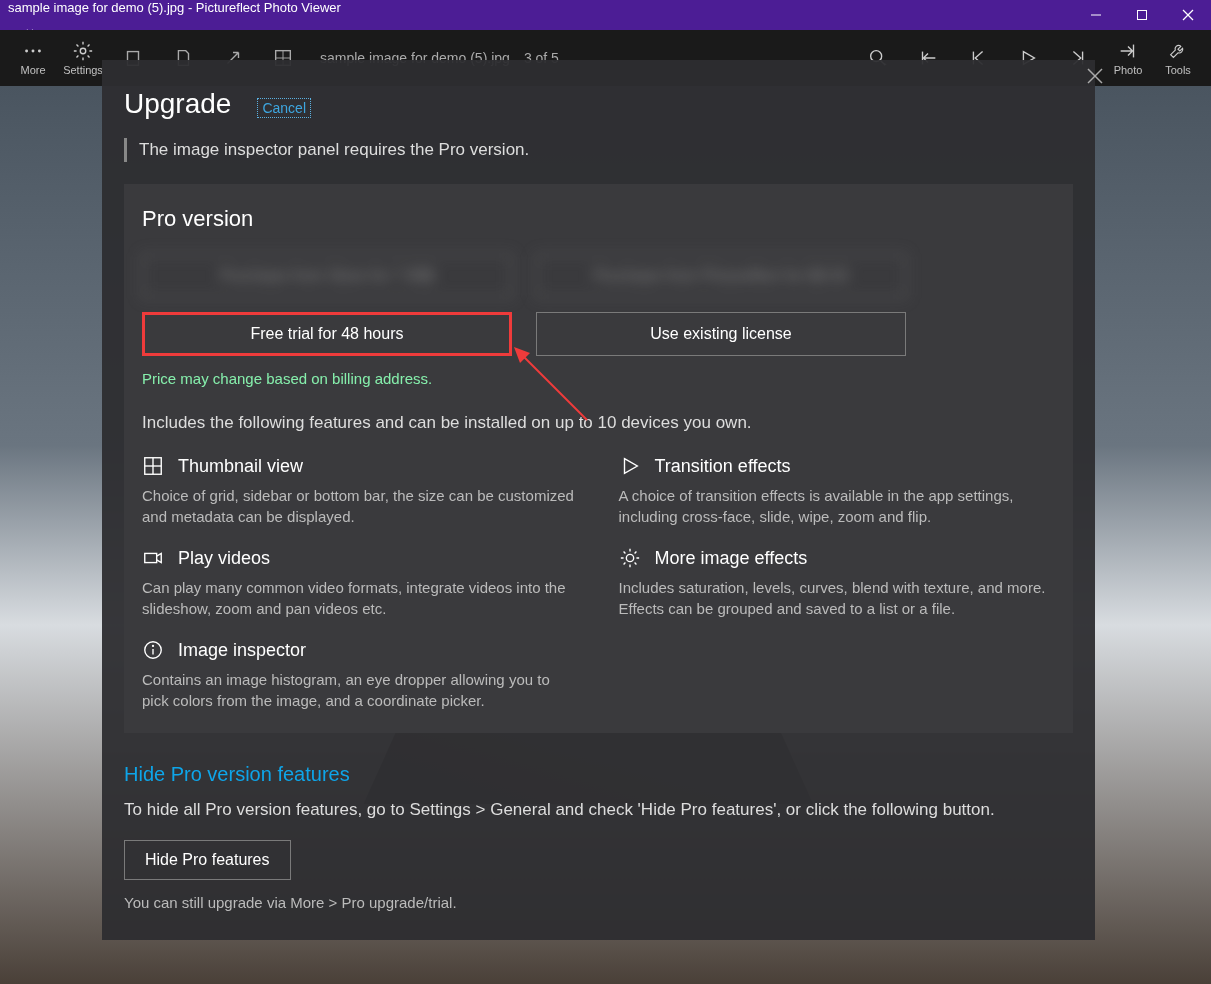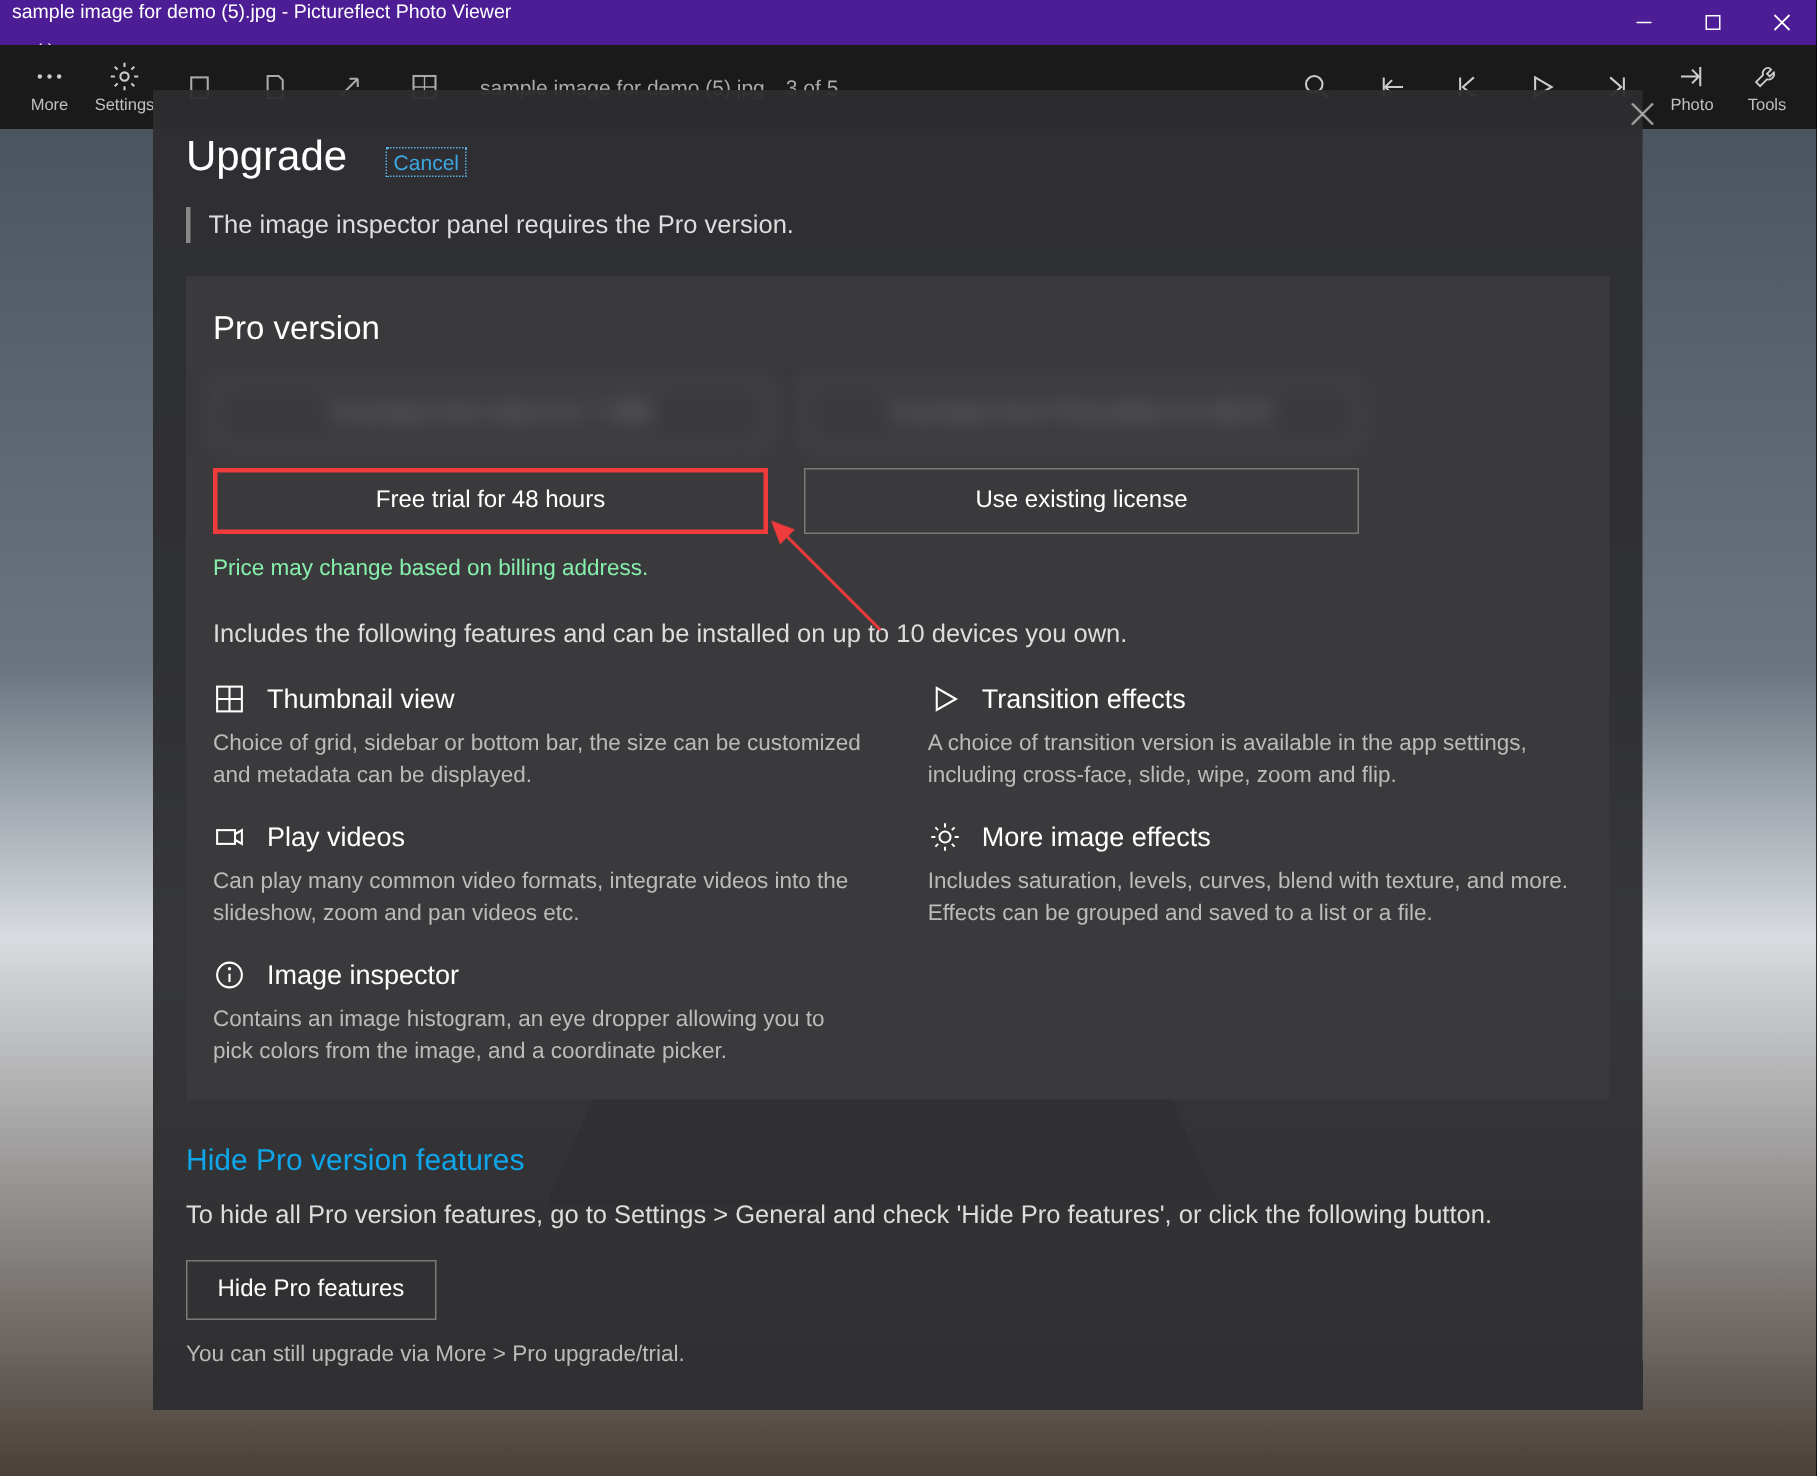--- a/index.html
+++ b/index.html
@@ -229,21 +229,21 @@
         </div>
         <div class="feature-desc">Choice of grid, sidebar or bottom bar, the size can be customized and metadata can be displayed.</div>
       </div>
       <div class="feature">
         <div class="feature-head">
           <svg viewBox="0 0 24 24">
               <path d="M6 4l14 8-14 8z"></path>
             </svg>
           <span class="feature-title">Transition effects</span>
         </div>
-        <div class="feature-desc">A choice of transition version is available in the app settings, including cross-face, slide, wipe, zoom and flip.</div>
+        <div class="feature-desc">A choice of transition effects is available in the app settings, including cross-face, slide, wipe, zoom and flip.</div>
       </div>
       <div class="feature">
         <div class="feature-head">
           <svg viewBox="0 0 24 24">
               <rect x="3" y="7" width="13" height="10"></rect>
               <path d="M16 10l5-3v10l-5-3"></path>
             </svg>
           <span class="feature-title">Play videos</span>
         </div>
         <div class="feature-desc">Can play many common video formats, integrate videos into the slideshow, zoom and pan videos etc.</div>

